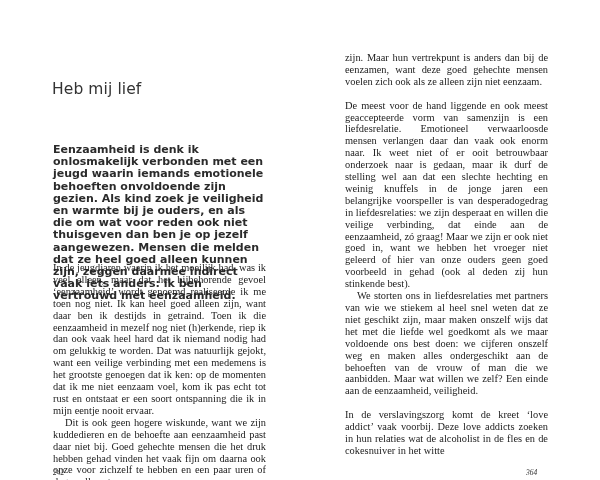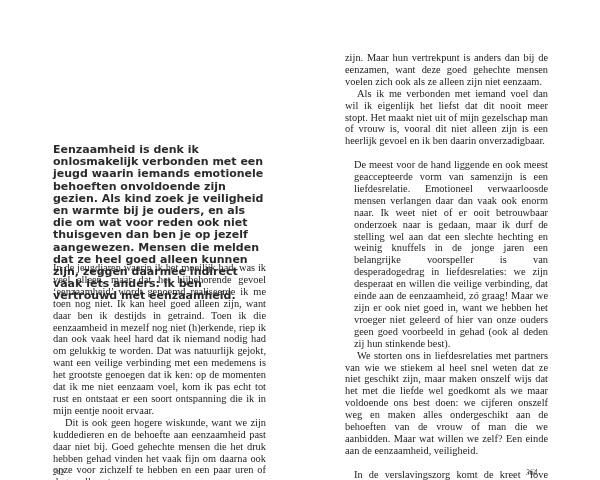--- a/index.html
+++ b/index.html
@@ -20,44 +20,44 @@
     font-family: "DejaVu Sans", sans-serif; font-weight: bold; font-size: 11px;
     line-height: 12.2px; color: #2b2b2b; margin: 0;
   }
   .body-text {
     position: absolute;
     font-family: "Liberation Serif", serif; font-size: 10.4px; line-height: 11.9px;
     color: #222; text-align: justify; hyphens: manual;
   }
   .body-text p { margin: 0; }
   .body-text p.indent { text-indent: 12px; }
-  .body-text p.gap { margin-top: 11.9px; margin-left: 9px; }
+  .body-text p.gap { margin-top: 11.9px; }
   .left-body { left: 53px; top: 246px; width: 213px; }
   .right-body { left: 345px; top: 36px; width: 203px; }
   .page-number {
     position: absolute; top: 452px;
     font-family: "Liberation Serif", serif; font-size: 7.5px; color: #333; font-style: italic;
   }
   .pn-left { left: 53px; }
   .pn-right { left: 526px; }
 </style>
 </head>
 <body>
 
 <div class="page page-left">
+  <h1 class="chapter-title">Heb mij lief</h1>
   <p class="intro">Eenzaamheid is denk ik onlosmakelijk verbonden met een jeugd waarin iemands emotionele behoeften onvoldoende zijn gezien. Als kind zoek je veiligheid en warmte bij je ouders, en als die om wat voor reden ook niet thuisgeven dan ben je op jezelf aangewezen. Mensen die melden dat ze heel goed alleen kunnen zijn, zeggen daarmee indirect vaak iets anders: ik ben vertrouwd met eenzaamheid.</p>
   <div class="body-text left-body">
     <p>In de jeugdjaren waarin ik het moeilijk had, was ik veel alleen, maar dat het bijbehorende gevoel ‘eenzaamheid’ wordt genoemd realiseerde ik me toen nog niet. Ik kan heel goed alleen zijn, want daar ben ik destijds in getraind. Toen ik die eenzaamheid in mezelf nog niet (h)erkende, riep ik dan ook vaak heel hard dat ik niemand nodig had om gelukkig te worden. Dat was natuurlijk gejokt, want een veilige verbinding met een medemens is het grootste genoegen dat ik ken: op de momenten dat ik me niet eenzaam voel, kom ik pas echt tot rust en ontstaat er een soort ontspanning die ik in mijn eentje nooit ervaar.</p>
     <p class="indent">Dit is ook geen hogere wiskunde, want we zijn kuddedieren en de behoefte aan eenzaamheid past daar niet bij. Goed gehechte mensen die het druk hebben gehad vinden het vaak fijn om daarna ook onze voor zichzelf te hebben en een paar uren of dagen alleen te</p>
   </div>
   <div class="page-number pn-left">242</div>
 </div>
 
 <div class="page page-right">
   <div class="body-text right-body" style="left:45px;">
     <p>zijn. Maar hun vertrekpunt is anders dan bij de eenzamen, want deze goed gehechte mensen voelen zich ook als ze alleen zijn niet eenzaam.</p>
-    <p class="indent">Als ik me verbonden met iemand voel dan wil ik eigenlijk het liefst dat dit nooit meer stopt. Het maakt niet uit of mijn gezelschap man of vrouw is, vooral dit niet alleen zijn is een heerlijk gevoel en ik ben daarin onverzadigbaar.</p>
     <p class="gap">De meest voor de hand liggende en ook meest geaccepteerde vorm van samenzijn is een liefdesrelatie. Emotioneel verwaarloosde mensen verlangen daar dan vaak ook enorm naar. Ik weet niet of er ooit betrouwbaar onderzoek naar is gedaan, maar ik durf de stelling wel aan dat een slechte hechting en weinig knuffels in de jonge jaren een belangrijke voorspeller is van desperadogedrag in liefdesrelaties: we zijn desperaat en willen die veilige verbinding, dat einde aan de eenzaamheid, zó graag! Maar we zijn er ook niet goed in, want we hebben het vroeger niet geleerd of hier van onze ouders geen goed voorbeeld in gehad (ook al deden zij hun stinkende best).</p>
     <p class="indent">We storten ons in liefdesrelaties met partners van wie we stiekem al heel snel weten dat ze niet geschikt zijn, maar maken onszelf wijs dat het met die liefde wel goedkomt als we maar voldoende ons best doen: we cijferen onszelf weg en maken alles ondergeschikt aan de behoeften van de vrouw of man die we aanbidden. Maar wat willen we zelf? Een einde aan de eenzaamheid, veiligheid.</p>
     <p class="gap">In de verslavingszorg komt de kreet ‘love addict’ vaak voorbij. Deze love addicts zoeken in hun relaties wat de alcoholist in de fles en de cokesnuiver in het witte</p>
   </div>
   <div class="page-number pn-right" style="left:226px;">364</div>
 </div>
 
 </body></html>

